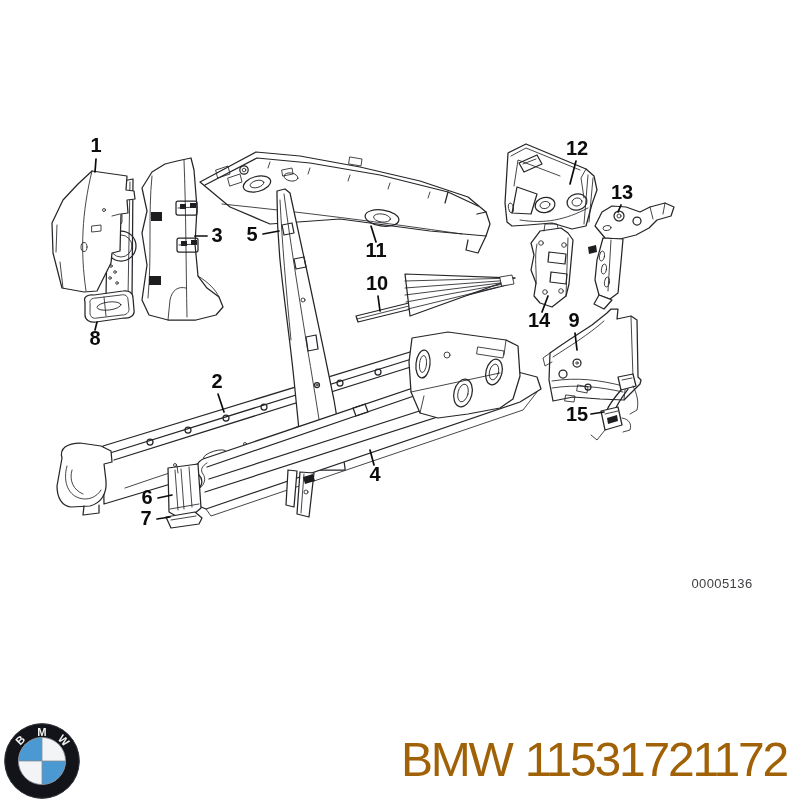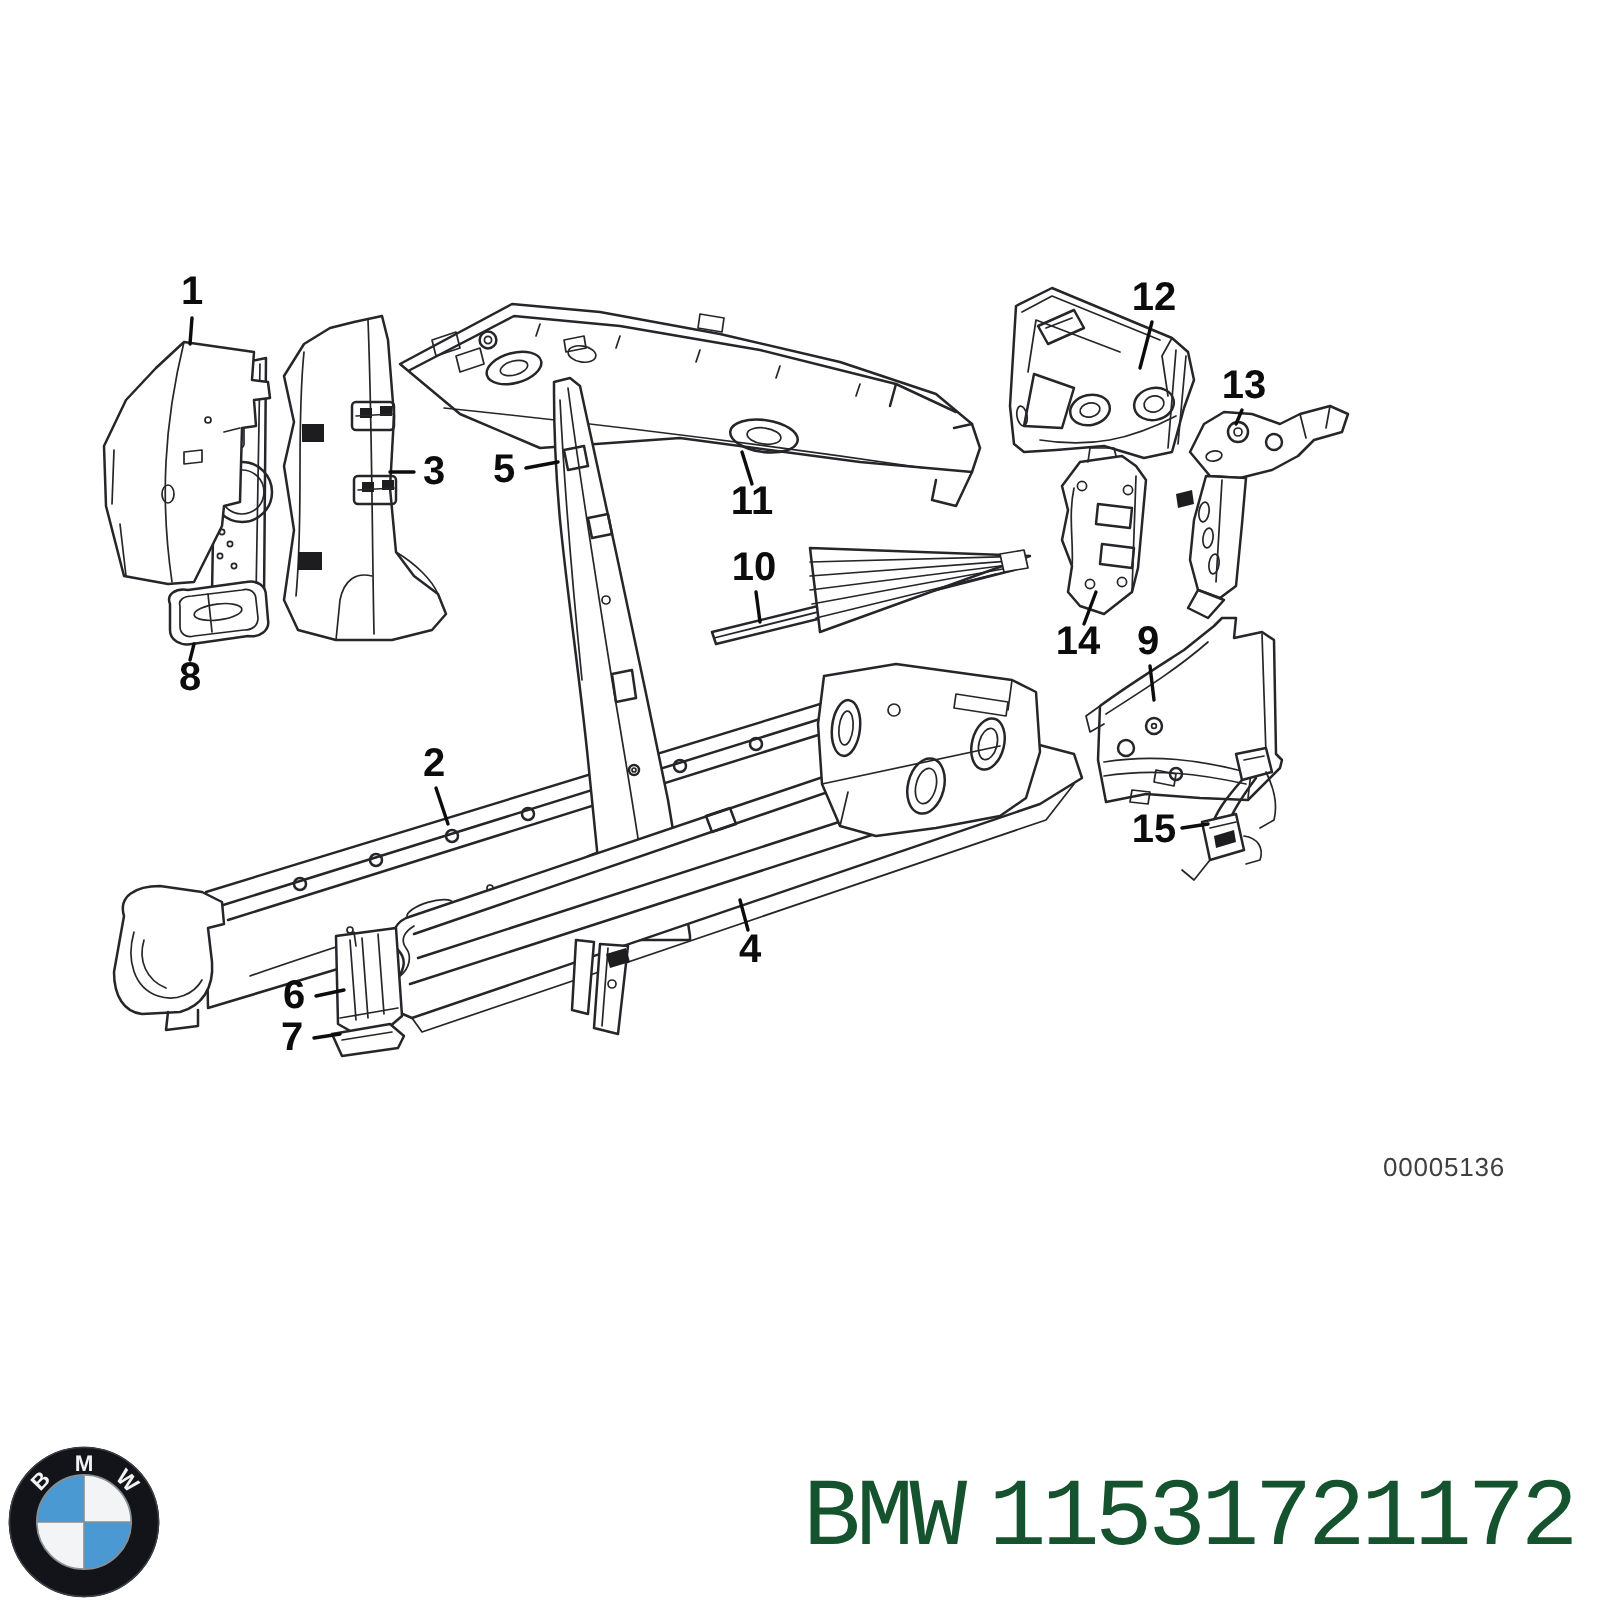--- a/index.html
+++ b/index.html
@@ -16,21 +16,21 @@
   .art .dk{fill:#1d1d20;stroke:none;}
   .art .thin{stroke-width:0.85;}
   
   .callouts text{font-weight:bold;font-size:20px;fill:#0c0c0c;text-anchor:middle;font-family:"Liberation Sans",sans-serif;}
   .callouts path{stroke:#0c0c0c;stroke-width:1.7;fill:none;stroke-linecap:round;}
   .dwgno{font-size:13px;fill:#3f3f43;text-anchor:middle;letter-spacing:0.4px;font-family:"Liberation Sans",sans-serif;}
   
   .part-ref{
     position:absolute;top:736px;right:13px;
     font-size:48px;line-height:48px;letter-spacing:-2.2px;
-    color:#14532d;white-space:nowrap;font-family:Liberation Mono, monospace;
+    color:#a16207;white-space:nowrap;
   }
   .part-ref .brand{margin-right:13px;}
   .roundel{position:absolute;left:3px;top:722px;width:78px;height:78px;}
   .roundel text{font-family:"Liberation Sans",sans-serif;font-weight:bold;font-size:11.5px;fill:#f2f2f2;text-anchor:middle;}
 </style>
 </head>
 <body>
 
 <div class="page">
 

